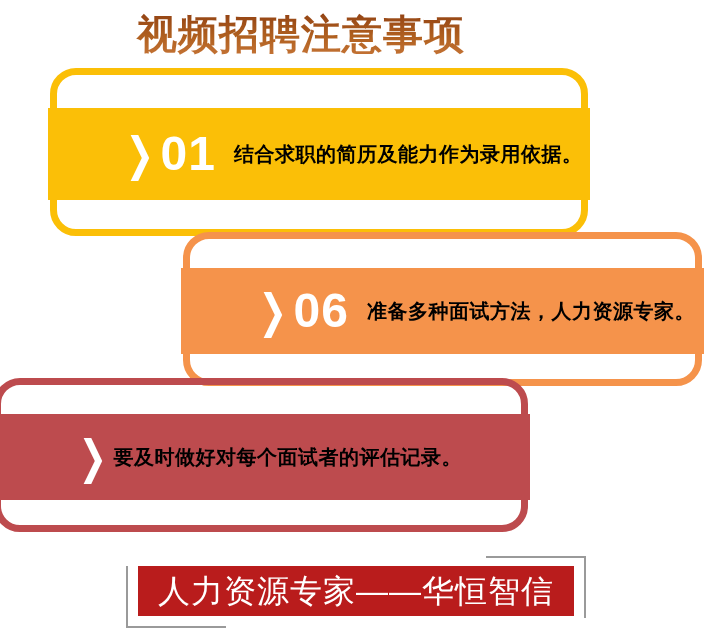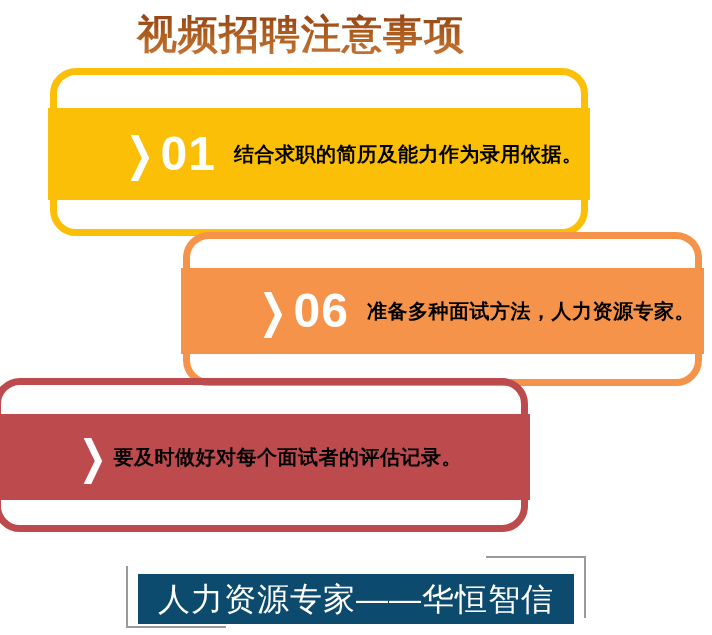--- a/index.html
+++ b/index.html
@@ -139,24 +139,24 @@
     left: 0;
     bottom: 2px;
     width: 100px;
     height: 62px;
     border-bottom: 2px solid #9a9a9a;
     border-left: 2px solid #9a9a9a;
   }
   .f-bar {
     position: absolute;
     left: 12px;
-    top: 18px;
+    top: 10px;
     width: 436px;
     height: 50px;
-    background: #0c4a6e;
+    background: #b91c1c;
     display: flex;
     align-items: center;
     justify-content: center;
   }
   .f-text {
     color: #ffffff;
     font-size: 32px;
     letter-spacing: 1px;
     line-height: 1;
     white-space: nowrap;

